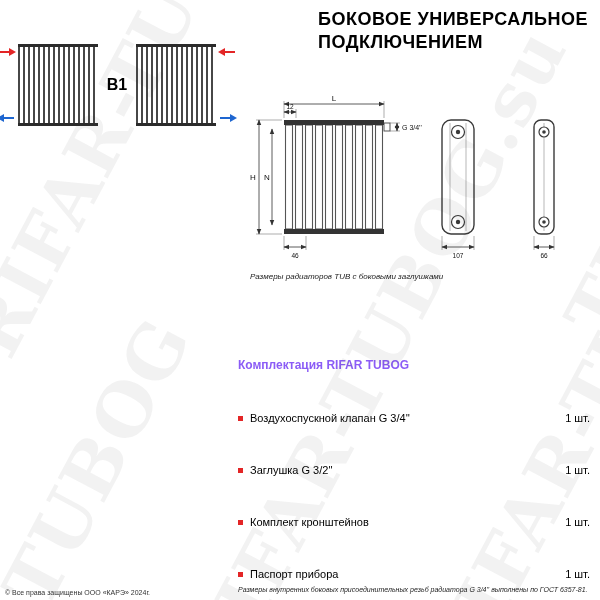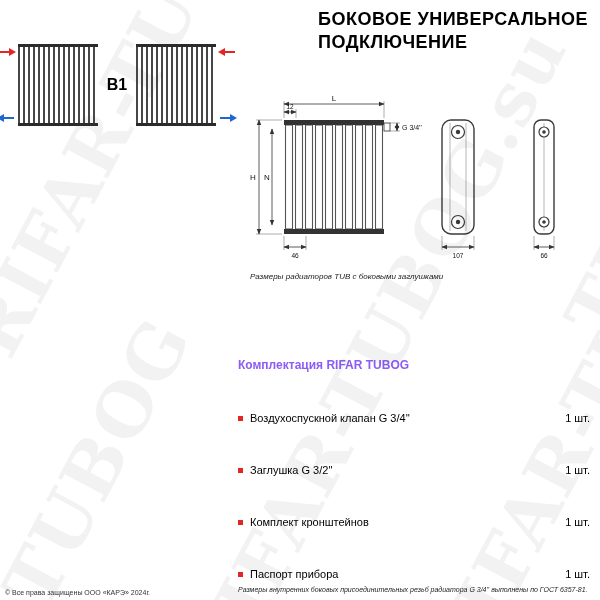--- a/index.html
+++ b/index.html
@@ -73,21 +73,21 @@
 <div class="page">
 
   <div class="wm wm1">TUBOG</div>
   <div class="wm wm2">RIFAR-TUBOG.su</div>
   <div class="wm wm3">RIFAR-TUBOG.su</div>
   <div class="wm wm4">TUBOG</div>
   <div class="wm wm5">RIFAR-TUBOG.su</div>
 
   <div class="title">
     <div>БОКОВОЕ УНИВЕРСАЛЬНОЕ</div>
-    <div>ПОДКЛЮЧЕНИЕ</div>
+    <div>ПОДКЛЮЧЕНИЕМ</div>
   </div>
 
   <div class="schemes">
 
     <div class="scheme-row">
       <div class="rad-wrap">
         <div class="radiator"></div>
         <span class="arr red right atl"></span>
         <span class="arr blue left abl"></span>
       </div>

